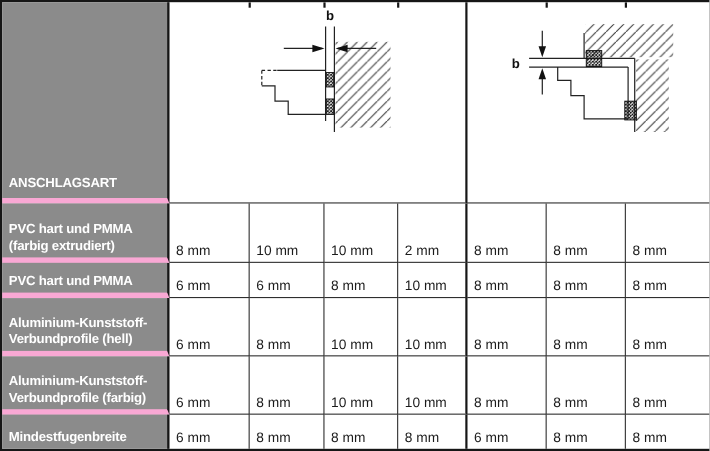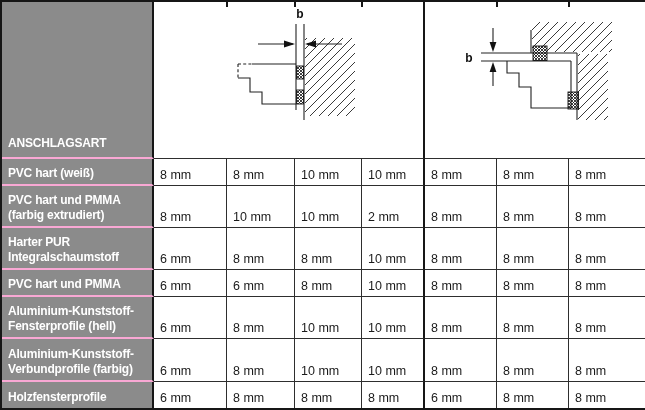--- a/index.html
+++ b/index.html
@@ -27,21 +27,21 @@
   }
   td.lastcol { border-right:none; }
   td.lastrow { border-bottom:none; }
   td.gray {
     background:#8b8b8b;
     color:#ffffff;
     font-weight:700;
     font-size:12px;
     letter-spacing:-0.2px;
     border-right:2px solid #161616;
-    border-bottom:2px solid #f9a8d4;
+    border-bottom:5px solid #f9a8d4;
   }
   td.gray.lastrow { border-bottom:none; }
   td.band {
     background:#8b8b8b;
     color:#ffffff;
     font-weight:700;
     font-size:12px;
     padding-bottom:5px;
   }
   td.figure {
@@ -137,76 +137,50 @@
         <polygon points="68,60 64.6,70 71.4,70" fill="#111"></polygon>
         <rect x="108" y="44" width="14" height="14.5" fill="url(#netR)" stroke="#111" stroke-width="0.9"></rect>
         <rect x="143" y="90" width="10.5" height="17" fill="url(#netR)" stroke="#111" stroke-width="0.9"></rect>
         <text x="44" y="60" text-anchor="middle" font-size="12" font-weight="bold" fill="#111">b</text>
       </svg>
     </td>
   </tr>
 
 
 
-  <tr style="height:22px">
-    <td class="gray two-line">
-      <span>PVC hart (weiß)</span>
-            <span></span>
-    </td>
-    <td>8 mm</td>
-    <td>8 mm</td>
-    <td>10 mm</td>
-    <td class="gdiv">10 mm</td>
-    <td>8 mm</td>
-    <td>8 mm</td>
-    <td class="lastcol">8 mm</td>
-  </tr>
   <tr style="height:35px">
     <td class="gray two-line">
       <span>PVC hart und PMMA</span>
             <span>(farbig extrudiert)</span>
     </td>
     <td>8 mm</td>
     <td>10 mm</td>
     <td>10 mm</td>
     <td class="gdiv">2 mm</td>
     <td>8 mm</td>
     <td>8 mm</td>
     <td class="lastcol">8 mm</td>
   </tr>
-  <tr style="height:35px">
-    <td class="gray two-line">
-      <span>Harter PUR</span>
-            <span>Integralschaumstoff</span>
-    </td>
-    <td>6 mm</td>
-    <td>8 mm</td>
-    <td>8 mm</td>
-    <td class="gdiv">10 mm</td>
-    <td>8 mm</td>
-    <td>8 mm</td>
-    <td class="lastcol">8 mm</td>
-  </tr>
   <tr style="height:23px">
     <td class="gray two-line">
       <span>PVC hart und PMMA</span>
             <span></span>
     </td>
     <td>6 mm</td>
     <td>6 mm</td>
     <td>8 mm</td>
     <td class="gdiv">10 mm</td>
     <td>8 mm</td>
     <td>8 mm</td>
     <td class="lastcol">8 mm</td>
   </tr>
   <tr style="height:35px">
     <td class="gray two-line">
       <span>Aluminium-Kunststoff-</span>
-            <span>Fensterprofile (hell)</span>
+            <span>Verbundprofile (hell)</span>
     </td>
     <td>6 mm</td>
     <td>8 mm</td>
     <td>10 mm</td>
     <td class="gdiv">10 mm</td>
     <td>8 mm</td>
     <td>8 mm</td>
     <td class="lastcol">8 mm</td>
   </tr>
   <tr style="height:35px">
@@ -217,21 +191,21 @@
     <td>6 mm</td>
     <td>8 mm</td>
     <td>10 mm</td>
     <td class="gdiv">10 mm</td>
     <td>8 mm</td>
     <td>8 mm</td>
     <td class="lastcol">8 mm</td>
   </tr>
   <tr style="height:22px">
     <td class="gray two-line lastrow">
-      <span>Holzfensterprofile</span>
+      <span>Mindestfugenbreite</span>
             <span></span>
     </td>
     <td class="lastrow">6 mm</td>
     <td class="lastrow">8 mm</td>
     <td class="lastrow">8 mm</td>
     <td class="lastrow gdiv">8 mm</td>
     <td class="lastrow">6 mm</td>
     <td class="lastrow">8 mm</td>
     <td class="lastrow lastcol">8 mm</td>
   </tr>

